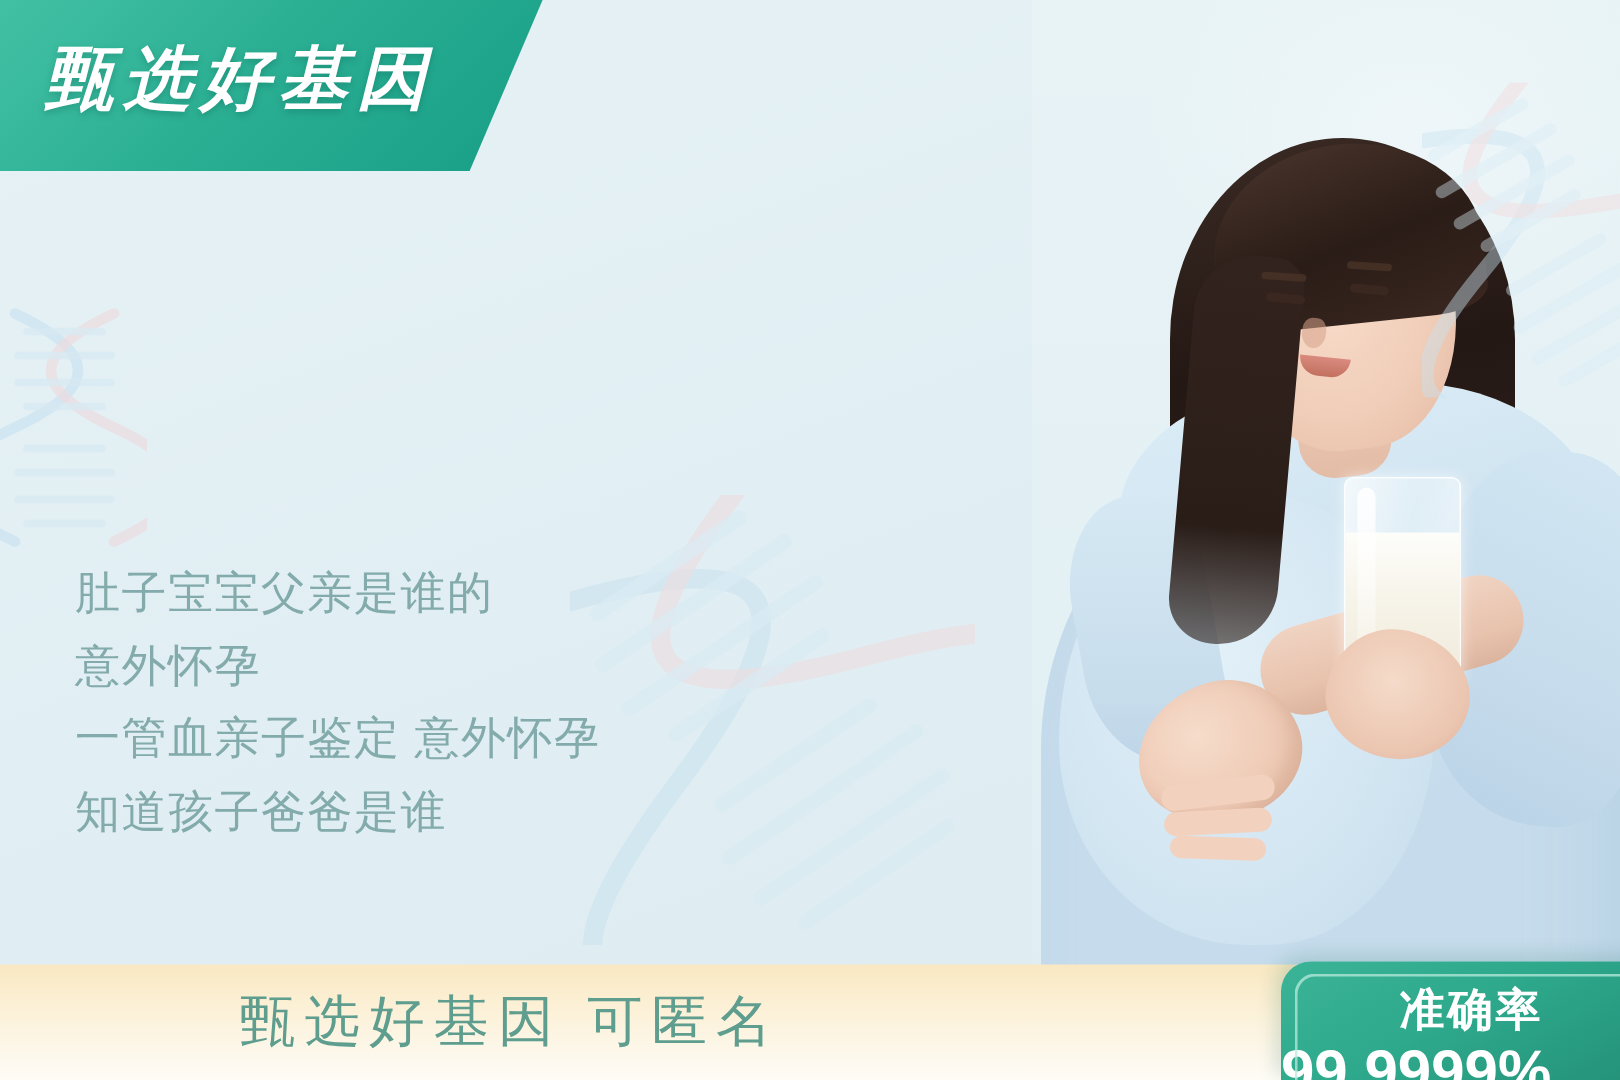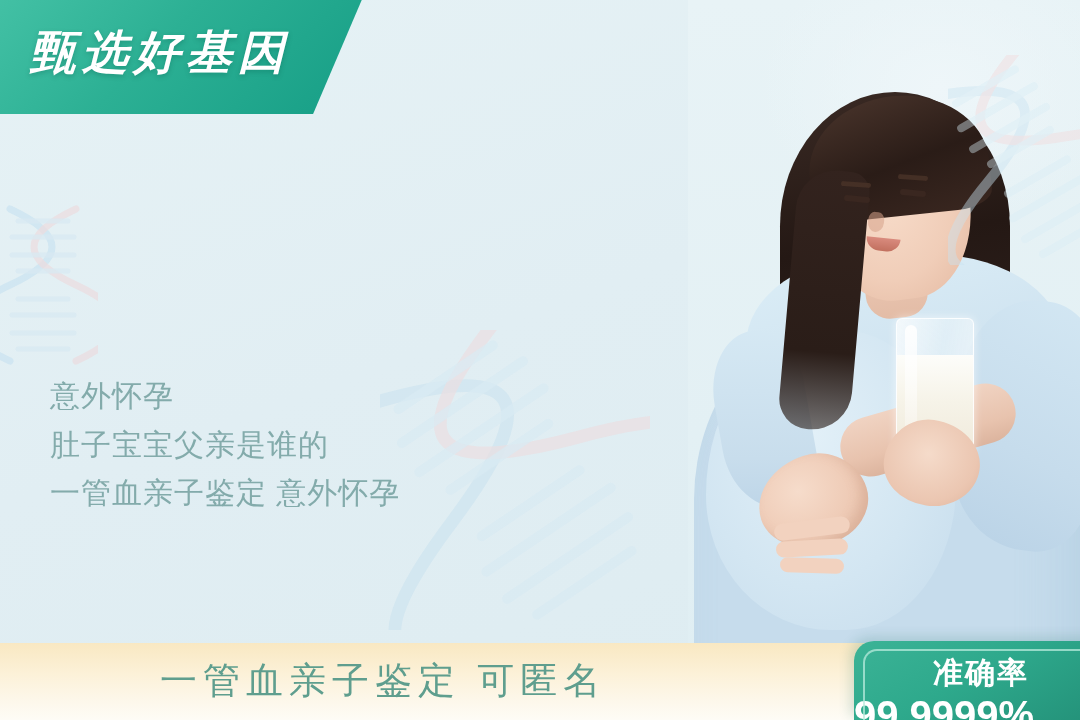--- a/index.html
+++ b/index.html
@@ -439,26 +439,27 @@
         </g>
       </g>
     </svg>
   </div>
 
   <div class="brand-banner"></div>
   <div class="brand-text">甄选好基因</div>
 
 
   <div class="bullets">
+    <div class="bullet-line">肚子宝宝父亲是谁的</div>
     <div class="bullet-line">意外怀孕</div>
-    <div class="bullet-line">肚子宝宝父亲是谁的</div>
     <div class="bullet-line">一管血亲子鉴定 意外怀孕</div>
+    <div class="bullet-line">知道孩子爸爸是谁</div>
   </div>
 
   <div class="bottom-band"></div>
-  <div class="band-text">一管血亲子鉴定 可匿名</div>
+  <div class="band-text">甄选好基因 可匿名</div>
 
   <div class="accuracy-badge">
     <div class="badge-label">准确率</div>
     <div class="badge-value">99.9999%</div>
   </div>
 
 </div>
 
 </body></html>

